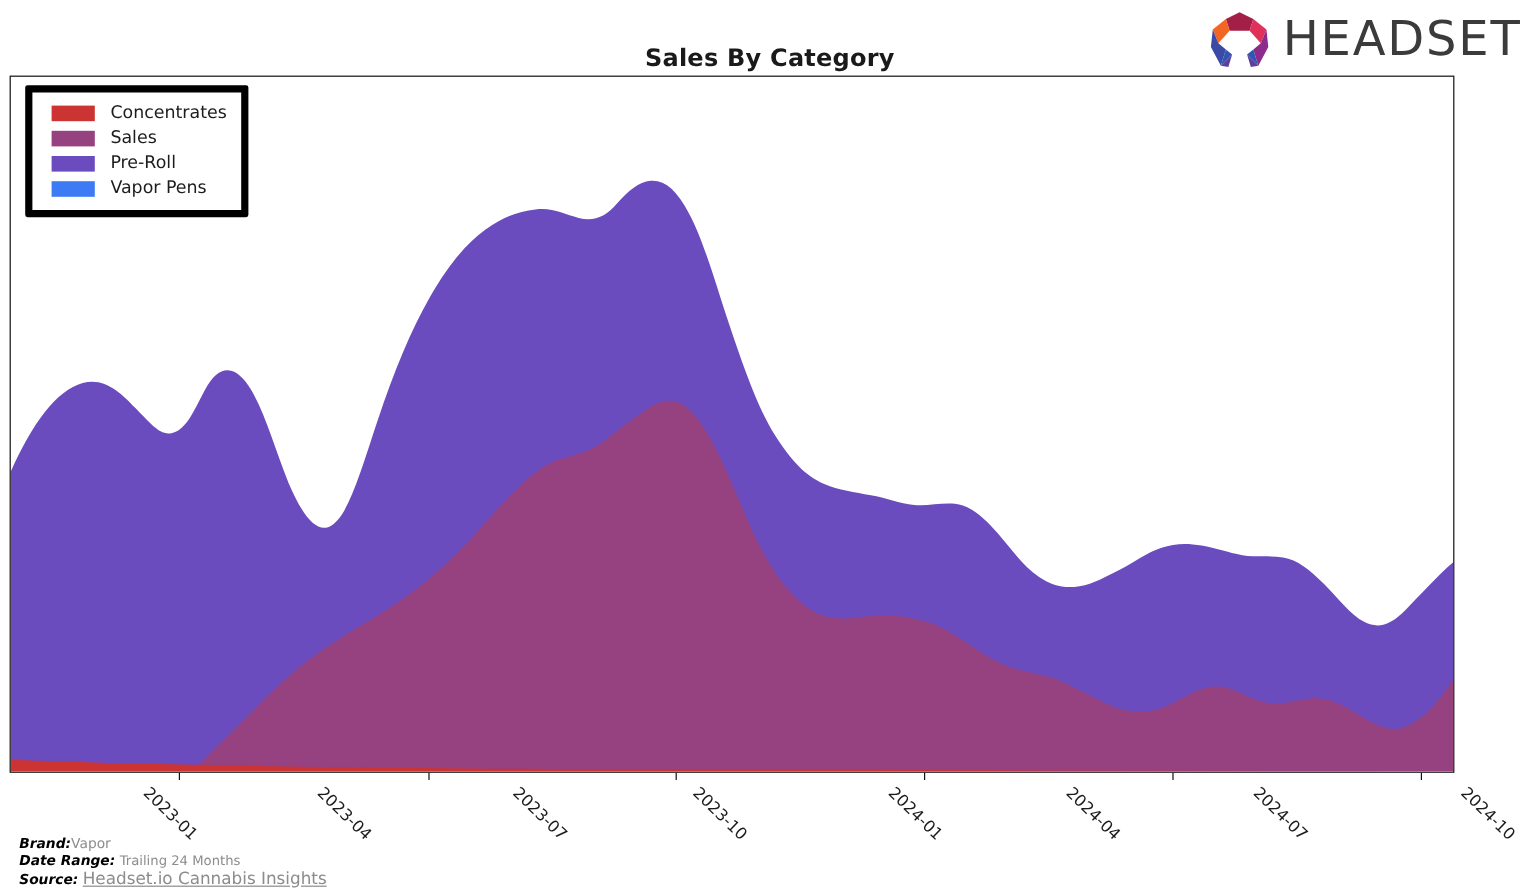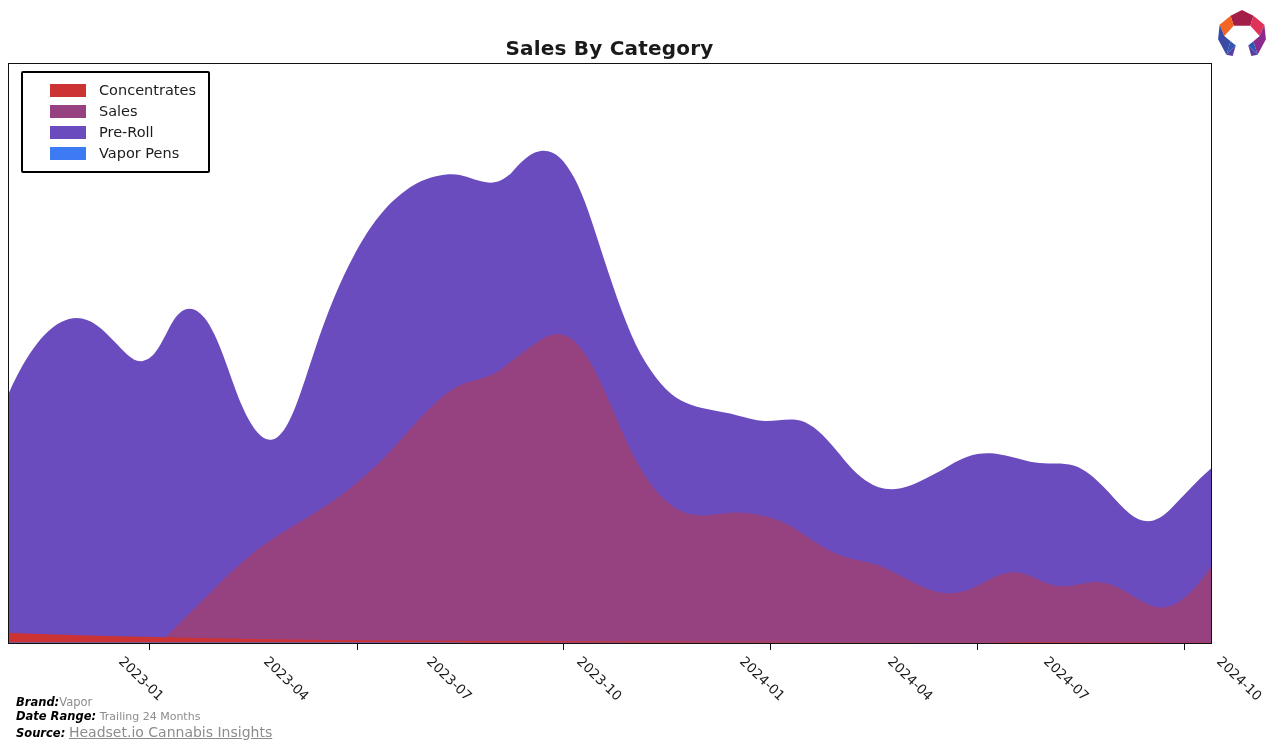--- a/index.html
+++ b/index.html
@@ -20,20 +20,21 @@
   #chart-title {
     position: absolute;
     left: 0;
     top: 36px;
     width: 1219px;
     text-align: center;
     font-size: 20px;
     font-weight: bold;
     color: #1a1a1a;
     letter-spacing: 0.2px;
+    padding-left: 32px;
   }
 
   
   #brand-logo {
     position: absolute;
     right: 8px;
     top: 9px;
     height: 48px;
     display: flex;
     align-items: center;
@@ -73,23 +74,23 @@
     height: 100%;
     display: block;
   }
 
   
   #legend {
     position: absolute;
     left: 12px;
     top: 7px;
     background: rgba(255,255,255,0.92);
-    border: 2px solid #000000;
+    border: 6px solid #000000;
     border-radius: 2px;
-    padding: 7px 12px 7px 27px;
+    padding: 7px 12px 7px 16px;
     z-index: 5;
   }
   .legend-row {
     display: flex;
     align-items: center;
     height: 21px;
   }
   .legend-swatch {
     width: 36px;
     height: 13px;
@@ -160,20 +161,21 @@
     <polygon points="50,2 72,13 66,32 34,32 28,13" fill="#a31f47"></polygon>
     <polygon points="72,13 93,30 84,52 66,32" fill="#e0315a"></polygon>
     <polygon points="28,13 7,30 16,52 34,32" fill="#f26522"></polygon>
     <polygon points="93,30 96,58 80,88 72,62 84,52" fill="#8e2a8c"></polygon>
     <polygon points="7,30 4,58 20,88 28,62 16,52" fill="#3b4ba5"></polygon>
     <polygon points="80,88 62,70 72,62" fill="#2f55b5"></polygon>
     <polygon points="20,88 38,70 28,62" fill="#2f55b5"></polygon>
     <polygon points="62,70 80,88 68,90" fill="#5b3fa0"></polygon>
     <polygon points="38,70 20,88 32,90" fill="#5b3fa0"></polygon>
   </svg>
+  <span class="logo-word">HEADSET</span>
 </div>
 
 <div id="plot-area">
 
   <svg id="plot-svg" viewBox="0 0 1204 581" preserveAspectRatio="none">
 
     <path fill="#6a4cbf" d="M 0,330 C 18,290 38,262 60,256 C 78,251 92,264 104,277
          C 116,289 124,300 134,298 C 146,296 152,281 162,262
          C 172,243 184,240 196,255 C 210,273 220,310 232,340
          C 244,368 256,383 268,375 C 282,366 292,330 306,288

